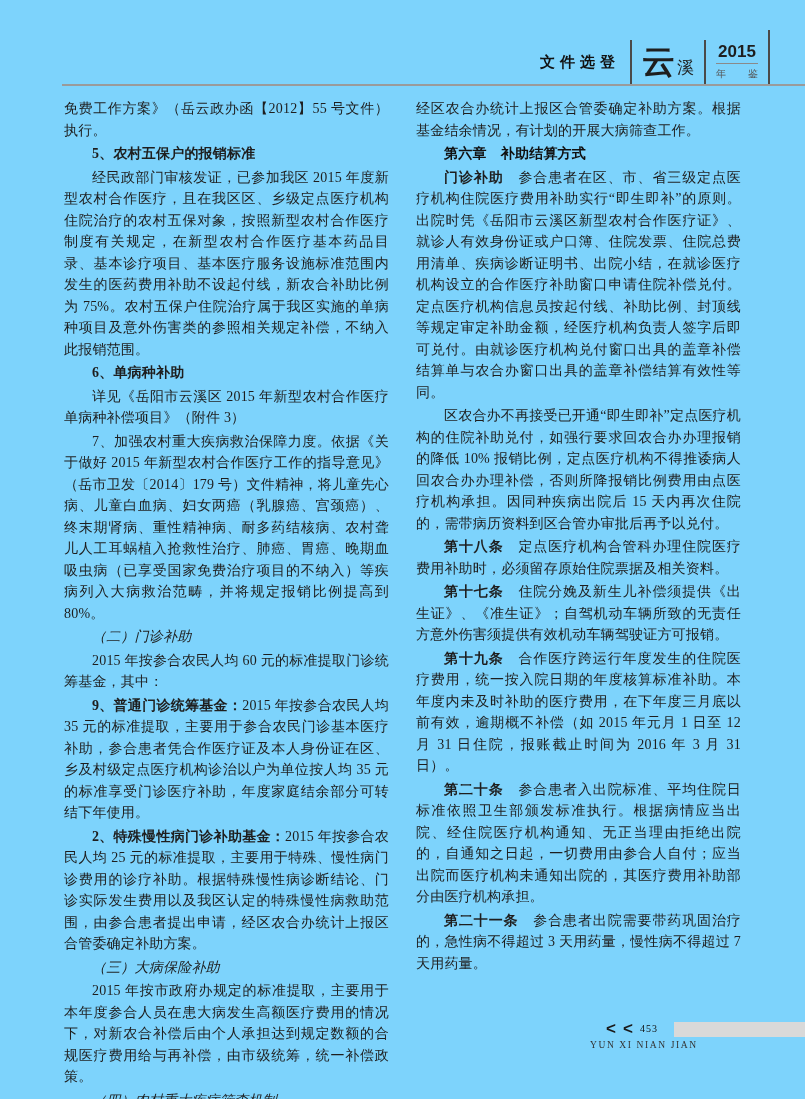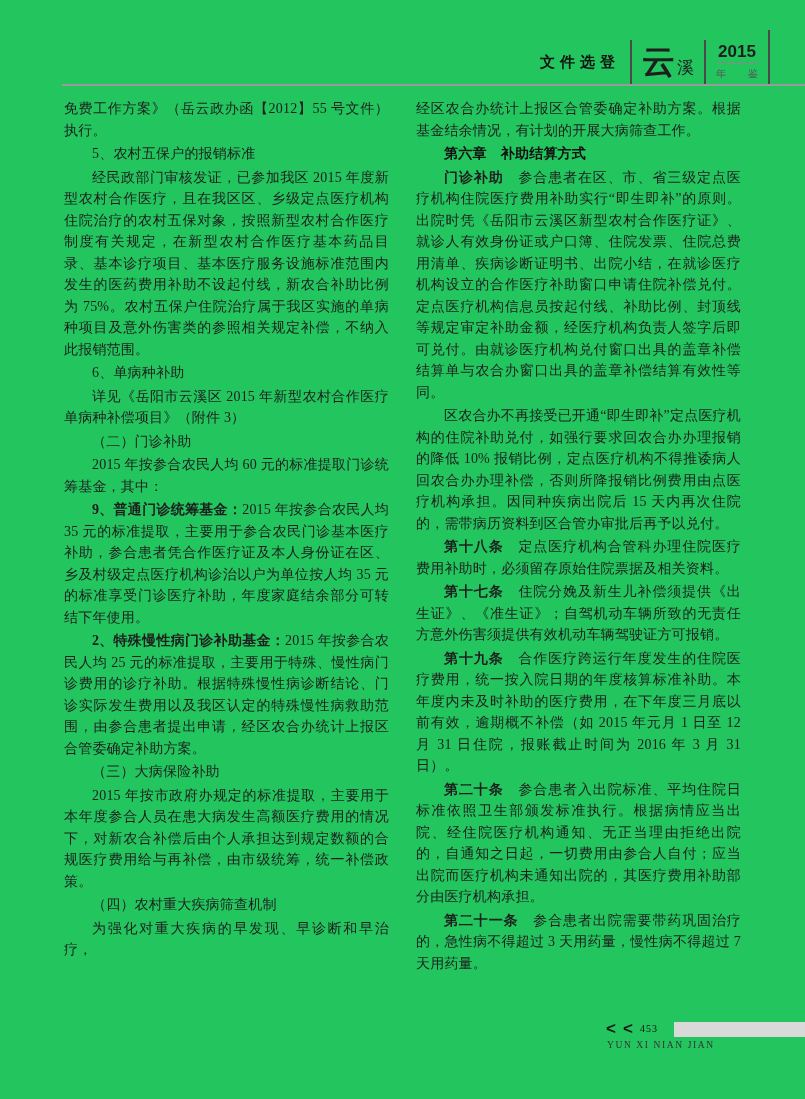--- a/index.html
+++ b/index.html
@@ -1,20 +1,20 @@
 <!DOCTYPE html>
 <html><head>
 <meta charset="utf-8">
 <style>
   html,body { margin:0; padding:0; background:#e8e8e8; }
   .page {
     position:relative;
     width:805px; height:1099px;
     margin:0 auto;
-    background:#22c55e;
+    background:#7dd3fc;
     font-family:"Liberation Serif","DejaVu Serif",serif;
     color:#1e1e1e;
     overflow:hidden;
   }
 
   
   .header {
     position:absolute; top:38px; left:540px; height:48px;
     display:flex; align-items:center;
   }
@@ -36,43 +36,43 @@
 
   
   .col { position:absolute; top:96px; width:329px; }
   .col-left  { left:62px; }
   .col-right { left:414px; }
   .col p {
     margin:2px; font-size:14px; line-height:21.5px;
     text-align:justify; text-indent:2em; letter-spacing:0.2px;
   }
   .col p.no-indent { text-indent:0; }
-  .col p.subhead { font-weight:normal; }
-  .col p.kaiti { }
+  .col p.subhead { font-weight:bold; }
+  .col p.kaiti { font-style:italic; }
   .lead { font-weight:bold; }
   .chapter-heading {
     margin:16px 0 10px; text-align:center; text-indent:0;
     font-weight:bold; font-size:16.5px; line-height:22px; letter-spacing:1px;
     font-family:"Liberation Sans","DejaVu Sans",sans-serif;
     color:#111;
   }
 
   
   .footer-bar { position:absolute; top:1022px; left:674px; width:131px; height:15px; background:#d9d9d9; }
   .footer-pageline {
     position:absolute; top:1019px; left:606px; height:18px;
     display:flex; align-items:center;
   }
   .footer-pageline .arrow {
     font-family:"Liberation Sans","DejaVu Sans",sans-serif;
     font-weight:bold; font-size:17px; color:#1a1a1a; margin-right:7px; line-height:1;
   }
   .footer-pageline .pagenum { font-size:10px; color:#111; letter-spacing:1px; }
   .footer-roman {
-    position:absolute; top:1040px; left:607px;
+    position:absolute; top:1040px; left:590px;
     font-size:9.5px; letter-spacing:1.6px; color:#333; white-space:nowrap;
   }
 </style>
 </head>
 <body>
 
 <div class="page">
 
   <div class="header">
     <span class="section-label">文件选登</span>
@@ -93,20 +93,21 @@
     <span class="vline tall"></span>
   </div>
   <div class="header-rule"></div>
 
   <div class="col col-left">
     <p class="no-indent">免费工作方案》（岳云政办函【2012】55 号文件）执行。</p>
     <p class="subhead">5、农村五保户的报销标准</p>
     <p>经民政部门审核发证，已参加我区 2015 年度新型农村合作医疗，且在我区区、乡级定点医疗机构住院治疗的农村五保对象，按照新型农村合作医疗制度有关规定，在新型农村合作医疗基本药品目录、基本诊疗项目、基本医疗服务设施标准范围内发生的医药费用补助不设起付线，新农合补助比例为 75%。农村五保户住院治疗属于我区实施的单病种项目及意外伤害类的参照相关规定补偿，不纳入此报销范围。</p>
     <p class="subhead">6、单病种补助</p>
     <p>详见《岳阳市云溪区 2015 年新型农村合作医疗单病种补偿项目》（附件 3）</p>
+    <p>7、加强农村重大疾病救治保障力度。依据《关于做好 2015 年新型农村合作医疗工作的指导意见》（岳市卫发〔2014〕179 号）文件精神，将儿童先心病、儿童白血病、妇女两癌（乳腺癌、宫颈癌）、终末期肾病、重性精神病、耐多药结核病、农村聋儿人工耳蜗植入抢救性治疗、肺癌、胃癌、晚期血吸虫病（已享受国家免费治疗项目的不纳入）等疾病列入大病救治范畴，并将规定报销比例提高到 80%。</p>
     <p class="kaiti">（二）门诊补助</p>
     <p>2015 年按参合农民人均 60 元的标准提取门诊统筹基金，其中：</p>
     <p><span class="lead">9、普通门诊统筹基金：</span><span>2015 年按参合农民人均 35 元的标准提取，主要用于参合农民门诊基本医疗补助，参合患者凭合作医疗证及本人身份证在区、乡及村级定点医疗机构诊治以户为单位按人均 35 元的标准享受门诊医疗补助，年度家庭结余部分可转结下年使用。</span></p>
     <p><span class="lead">2、特殊慢性病门诊补助基金：</span><span>2015 年按参合农民人均 25 元的标准提取，主要用于特殊、慢性病门诊费用的诊疗补助。根据特殊慢性病诊断结论、门诊实际发生费用以及我区认定的特殊慢性病救助范围，由参合患者提出申请，经区农合办统计上报区合管委确定补助方案。</span></p>
     <p class="kaiti">（三）大病保险补助</p>
     <p>2015 年按市政府办规定的标准提取，主要用于本年度参合人员在患大病发生高额医疗费用的情况下，对新农合补偿后由个人承担达到规定数额的合规医疗费用给与再补偿，由市级统筹，统一补偿政策。</p>
     <p class="kaiti">（四）农村重大疾病筛查机制</p>
     <p>为强化对重大疾病的早发现、早诊断和早治疗，</p>
   </div>
 

